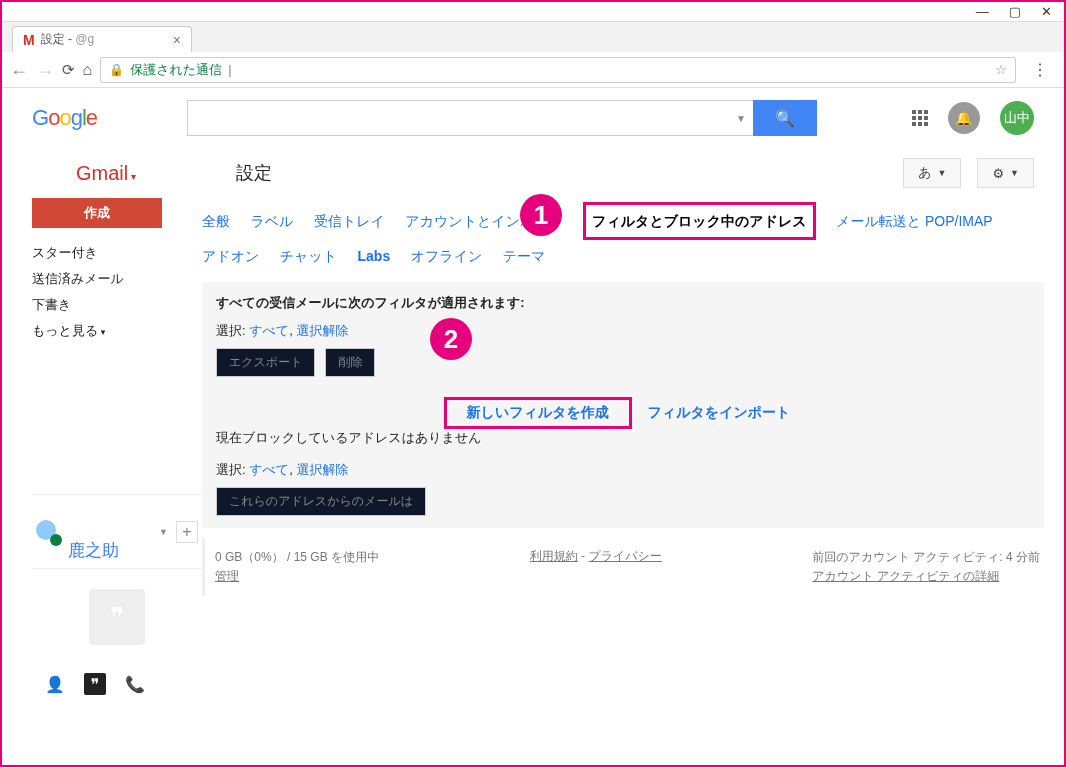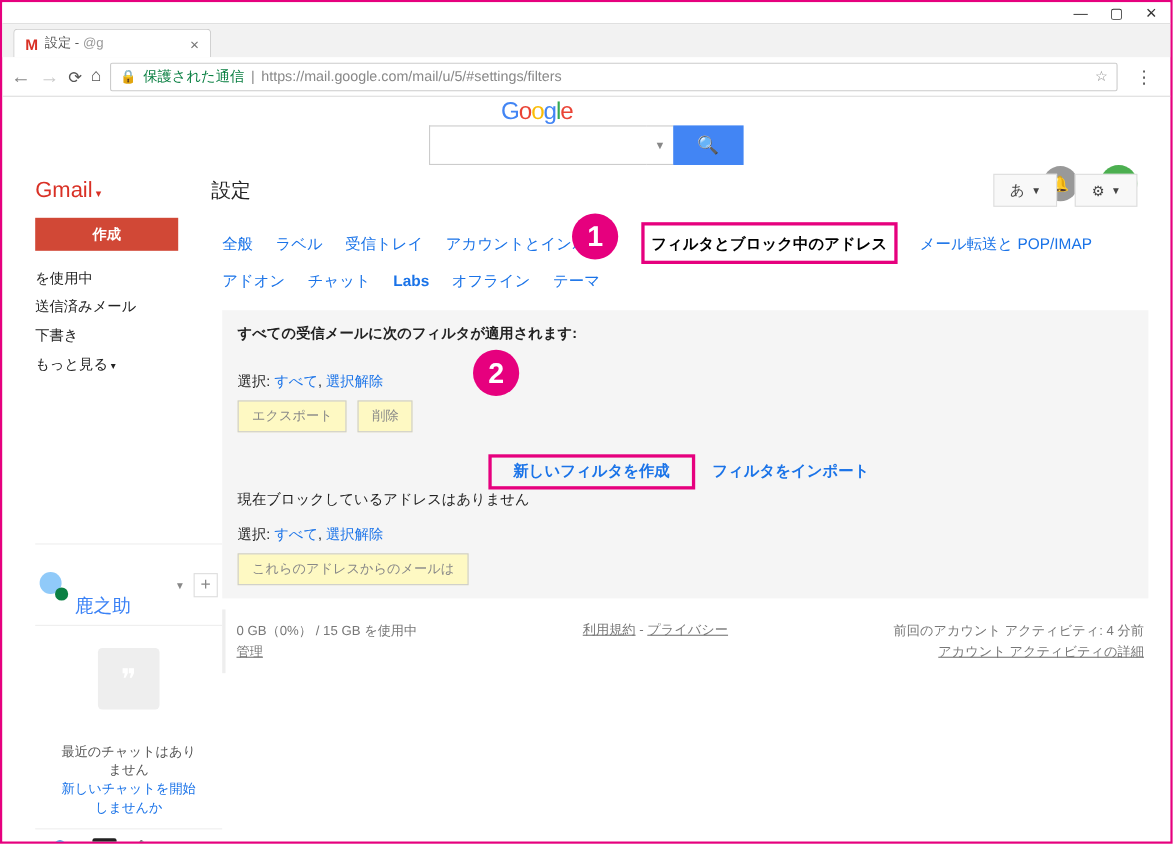--- a/index.html
+++ b/index.html
@@ -18,34 +18,34 @@
 .nav-arrow.disabled{color:#ccc;}
 .nav-reload{font-size:15px;color:#555;cursor:pointer;}
 .nav-home{color:#555;cursor:pointer;}
 .url-field{flex:1;height:26px;border:1px solid #ccc;border-radius:2px;display:flex;align-items:center;padding:0 8px;gap:6px;font-size:13px;}
 .lock-icon{color:#0b8043;font-size:12px;}
 .secure-text{color:#0b8043;}
 .url-sep{color:#888;}
 .url-text{color:#888;}
 .star-icon{color:#888;margin-left:auto;}
 .menu-dots{color:#555;padding:0 8px;cursor:pointer;font-size:16px;}
-.header-row{height:60px;display:flex;align-items:center;padding:0 30px;flex-direction:column;}
+.header-row{height:60px;display:flex;align-items:center;padding:0 30px;}
 .google-logo{font-size:22px;font-weight:500;margin-right:90px;letter-spacing:-1px;}
 .gb{color:#4285F4;}.gr{color:#EA4335;}.gy{color:#FBBC05;}.gg{color:#34A853;}
 .search-wrap{display:flex;flex:1;max-width:630px;}
 .search-input{flex:1;height:36px;border:1px solid #ccc;border-right:none;padding:0 8px;font-size:14px;}
 .search-drop{width:24px;height:36px;border:1px solid #ccc;border-left:none;border-right:none;display:flex;align-items:center;justify-content:center;color:#888;font-size:10px;}
 .search-btn{width:64px;height:36px;background:#4285F4;border:none;color:#fff;font-size:16px;cursor:pointer;}
 .header-right{display:flex;align-items:center;gap:20px;margin-left:auto;}
 .apps-icon{display:grid;grid-template-columns:repeat(3,4px);grid-gap:2px;cursor:pointer;}
 .apps-icon i{width:4px;height:4px;background:#666;}
 .bell-circle{width:32px;height:32px;border-radius:50%;background:#999;display:flex;align-items:center;justify-content:center;color:#fff;font-size:14px;cursor:pointer;}
 .avatar{width:34px;height:34px;border-radius:50%;background:#4CAF50;color:#fff;display:flex;align-items:center;justify-content:center;font-size:13px;cursor:pointer;}
 .sub-header{display:flex;align-items:center;padding:0 30px;height:50px;}
-.gmail-label{color:#d93025;font-size:20px;font-weight:400;cursor:pointer;}
+.gmail-label{color:#d93025;font-size:20px;font-weight:400;cursor:pointer;margin-left:44px;}
 .gmail-label::after{content:" ▾";font-size:10px;}
 .page-title{font-size:18px;color:#222;margin-left:100px;}
 .sub-right{margin-left:auto;display:flex;gap:16px;}
 .lang-btn,.gear-btn{border:1px solid #ddd;background:#f8f8f8;height:30px;padding:0 14px;display:flex;align-items:center;gap:6px;cursor:pointer;font-size:13px;color:#444;}
 .main-area{display:flex;padding:0 0 0 10px;}
 .sidebar{width:190px;padding-left:20px;}
 .compose-btn{background:#d14836;color:#fff;border:none;width:130px;height:30px;font-size:13px;font-weight:bold;cursor:pointer;margin-bottom:12px;}
 .nav-list{list-style:none;}
 .nav-list li{font-size:13px;color:#222;padding:4px 0;cursor:pointer;}
 .nav-list li.bold{font-weight:bold;}
@@ -60,33 +60,33 @@
 .chat-empty a{color:#1a73e8;display:block;cursor:pointer;}
 .hangouts-icons{display:flex;gap:18px;padding:8px 12px;align-items:center;}
 .hi{width:22px;height:22px;display:flex;align-items:center;justify-content:center;color:#555;cursor:pointer;}
 .hi.active{background:#222;color:#fff;border-radius:2px;}
 .content{flex:1;padding-right:20px;}
 .tabs{padding:4px 0 10px;line-height:2;}
 .tabs a{color:#1a73e8;font-size:14px;margin-right:16px;cursor:pointer;display:inline-block;}
 .tabs a.active{color:#000;font-weight:bold;border:3px solid #e6007e;padding:2px 6px;}
 .tabs a.labs{font-weight:bold;}
 .panel{background:#f5f5f5;padding:12px 14px;margin-bottom:10px;font-size:13px;color:#222;}
-.panel-title{font-weight:bold;margin-bottom:26px;}
+.panel-title{font-weight:bold;margin-bottom:10px;}
 .sel-row{margin-bottom:8px;}
 .sel-row a{color:#1a73e8;cursor:pointer;}
 .btn-row{display:flex;gap:10px;margin-bottom:20px;}
-.gbtn{background:#fef9c3;border:1px solid #ccc;padding:5px 12px;font-size:12px;color:#888;cursor:pointer;}
+.gbtn{background:#0f172a;border:1px solid #ccc;padding:5px 12px;font-size:12px;color:#888;cursor:pointer;}
 .filter-actions{text-align:center;}
 .filter-actions a{color:#1a73e8;font-size:14px;margin:0 12px;cursor:pointer;font-weight:bold;}
 .filter-actions .highlight{border:3px solid #e6007e;background:#f5f5f5;padding:4px 8px;display:inline-block;}
 .panel-block-title{font-weight:bold;margin:16px 0 12px;}
 .footer{display:flex;justify-content:space-between;font-size:12px;color:#777;padding:10px 4px;border-left:3px solid #eee;padding-left:10px;}
 .footer a{color:#777;text-decoration:underline;cursor:pointer;}
 .footer-left{line-height:1.6;}
-.footer-right{text-align:right;line-height:1.6;}
+.footer-right{line-height:1.6;}
 .marker{position:absolute;width:42px;height:42px;border-radius:50%;background:#e6007e;color:#fff;display:flex;align-items:center;justify-content:center;font-size:26px;font-weight:bold;z-index:10;}
 .m1{left:518px;top:192px;}
 .m2{left:428px;top:316px;}
 .quote-bubble{width:56px;height:56px;background:#eee;border-radius:4px;margin:20px auto;display:flex;align-items:center;justify-content:center;color:#fff;font-size:26px;}
 </style>
 </head>
 <body>
 
 <div class="window-bar">
   <span>—</span>
@@ -106,21 +106,20 @@
 
 <div class="addr-bar">
   <span class="nav-arrow">←</span>
   <span class="nav-arrow disabled">→</span>
   <span class="nav-reload">⟳</span>
   <span class="nav-home">⌂</span>
   <div class="url-field">
     <span class="lock-icon">🔒</span>
     <span class="secure-text">保護された通信</span>
     <span class="url-sep">|</span>
-    <span class="url-text">https://mail.google.com/mail/u/5/#settings/filters</span>
     <span class="star-icon">☆</span>
   </div>
   <span class="menu-dots">⋮</span>
 </div>
 
 <div class="header-row">
   <div class="google-logo">
     <span class="gb">G</span><span class="gr">o</span><span class="gy">o</span><span class="gb">g</span><span class="gg">l</span><span class="gr">e</span>
   </div>
   <div class="search-wrap">
@@ -157,40 +156,36 @@
         <span>⚙</span>
         <span style="font-size:9px">▼</span>
       </div>
   </div>
 </div>
 
 <div class="main-area">
   <div class="sidebar">
     <button class="compose-btn">作成</button>
     <ul class="nav-list">
-      <li>を使用中</li>
+      <li>スター付き</li>
       <li>送信済みメール</li>
       <li>下書き</li>
       <li class="more">もっと見る</li>
     </ul>
     <div class="hangouts-box">
       <div class="person-row">
         <div style="position:relative;width:24px;height:24px">
           <div class="presence-head"></div>
           <div class="presence-dot" style="position:absolute;bottom:-2px;right:-2px"></div>
         </div>
         <span class="person-name">鹿之助</span>
         <span style="font-size:9px;color:#888">▼</span>
         <div class="plus-btn">+</div>
       </div>
       <div class="quote-bubble">❞</div>
-      <div class="chat-empty">
-        <span>最近のチャットはあり</span><br><span>ません</span>
-        <a><span>新しいチャットを開始</span><br><span>しませんか</span></a>
-      </div>
       <div class="hangouts-icons">
         <div class="hi">👤</div>
         <div class="hi active">❞</div>
         <div class="hi">📞</div>
       </div>
     </div>
   </div>
 
   <div class="content">
     <div class="tabs">

